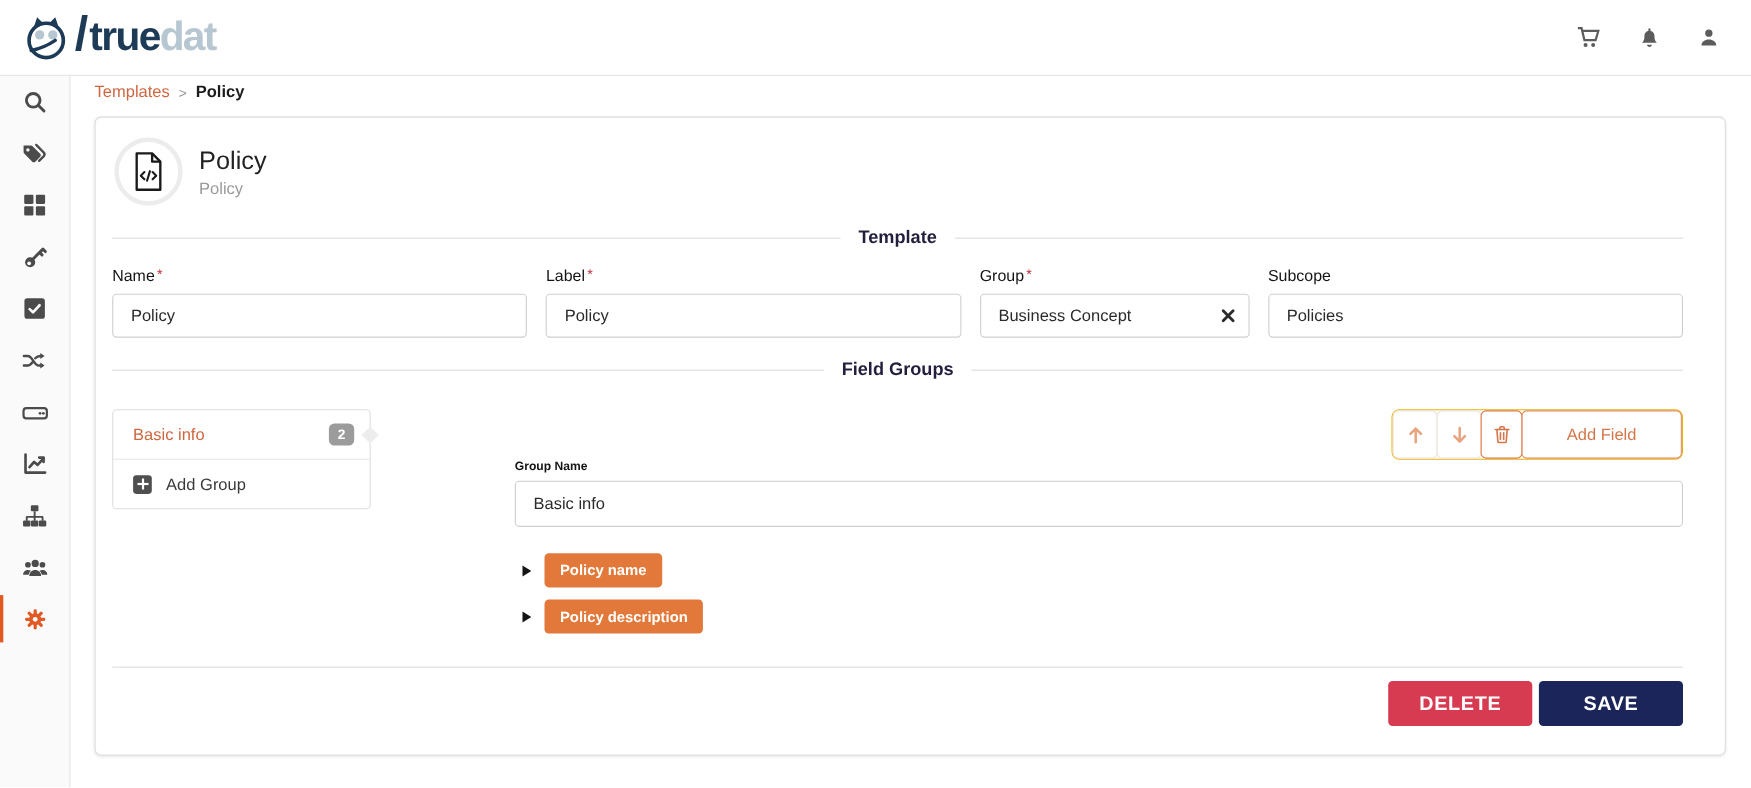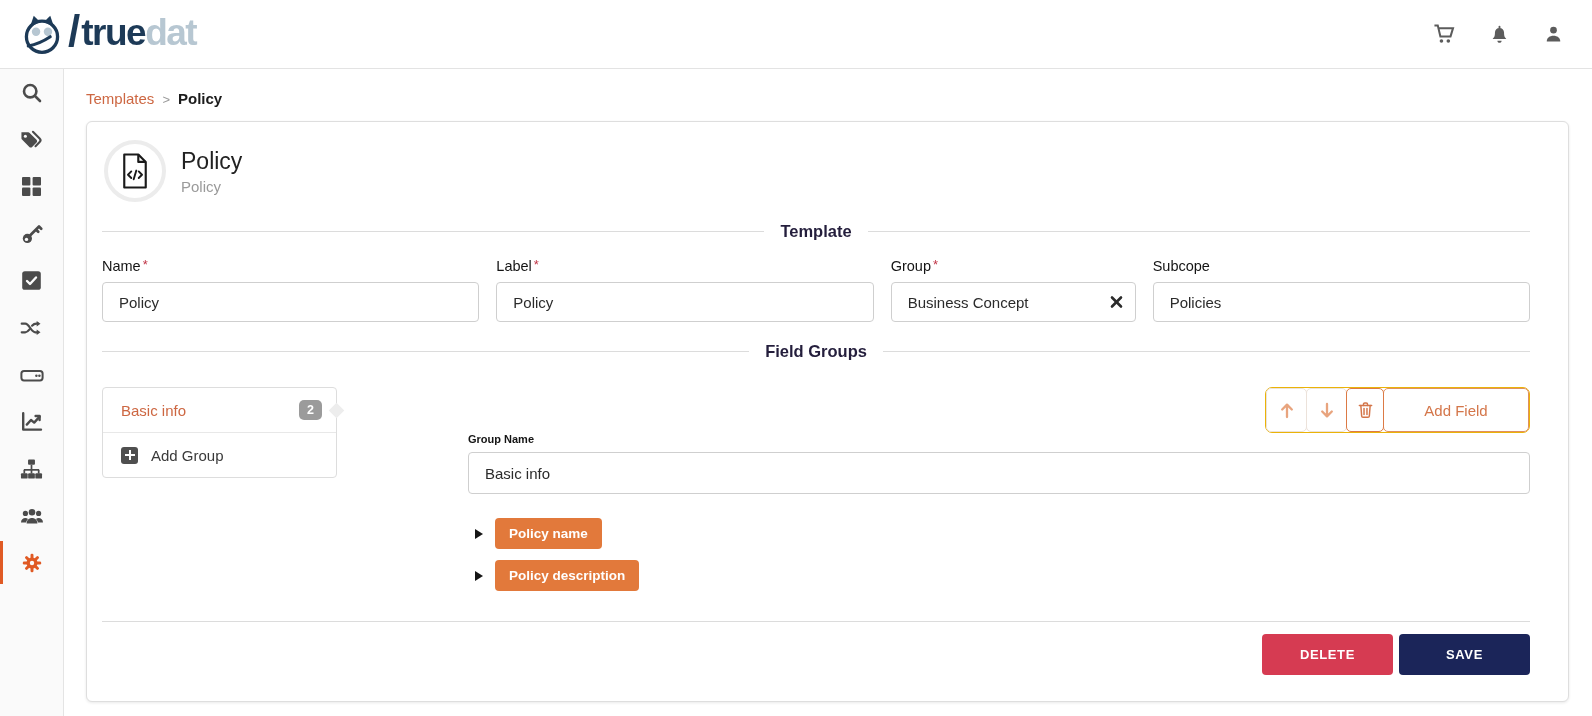--- a/index.html
+++ b/index.html
@@ -16,21 +16,21 @@
   .nav-icons span { display:flex; cursor:pointer; }
 
   
   .app { display:flex; height:647px; }
   .sidebar { width:64px; background:#fafafa; border-right:1px solid #e4e4e4; }
   .side-item { height:47px; display:flex; align-items:center; justify-content:center; position:relative; cursor:pointer; }
   .side-item.active::before { content:''; position:absolute; left:0; top:2px; bottom:2px; width:3px; background:#e05a24; }
   .main { flex:1; }
 
   
-  .breadcrumb { margin:21px 0 0 22px; font-size:15px; display:flex; align-items:flex-end; }
+  .breadcrumb { margin:6px 0 0 22px; font-size:15px; display:flex; align-items:flex-end; }
   .crumb-link { color:#cd6742; cursor:pointer; }
   .crumb-sep { color:#9a9a9a; margin:0 8px; font-size:13px; }
   .crumb-current { color:#1c1c1c; font-weight:700; }
 
   
   .card { margin:14px 23px 0 22px; background:#fff; border:1px solid #dedede; border-radius:6px; box-shadow:0 1px 3px rgba(0,0,0,.09); padding:18px 38px 0 15px; }
   .card-header { display:flex; align-items:center; gap:15px; padding-left:2px; }
   .avatar { width:62px; height:62px; border-radius:50%; border:4px solid #ececec; display:flex; align-items:center; justify-content:center; background:#fff; }
   .title { font-size:23px; color:#222; }
   .subtitle { font-size:15px; color:#9a9a9a; margin-top:3px; }
@@ -72,21 +72,21 @@
   .gn-input { margin-top:7px; }
   .gn-input input.text { height:42px; }
 
   .chips { margin-top:24px; display:flex; flex-direction:column; gap:11px; padding-left:7px; }
   .chip-row { display:flex; align-items:center; gap:12px; }
   .tri { width:0; height:0; border-left:8px solid #151515; border-top:5px solid transparent; border-bottom:5px solid transparent; cursor:pointer; flex:none; }
   .chip { background:#e2793b; color:#fff; font-weight:700; font-size:13.5px; padding:8px 14px; border-radius:4px; cursor:pointer; }
 
   .card-divider { height:1px; background:#dcdcdc; margin-top:30px; }
   .footer { display:flex; justify-content:flex-end; gap:6px; padding:12px 0 26px; }
-  .btn { height:41px; width:131px; border:none; border-radius:4px; color:#fff; font-weight:700; font-size:13px; letter-spacing:.6px; cursor:pointer; font-family:"Liberation Sans", sans-serif; }
+  .btn { height:41px; width:131px; border:none; border-radius:4px; color:#fff; font-weight:700; font-size:18px; letter-spacing:.6px; cursor:pointer; font-family:"Liberation Sans", sans-serif; }
   .btn.delete { background:#d63b52; }
   .btn.save { background:#1b2559; }
 
   svg { display:block; }
 </style>
 </head>
 <body>
 
 <div class="navbar">
   <div class="brand">

